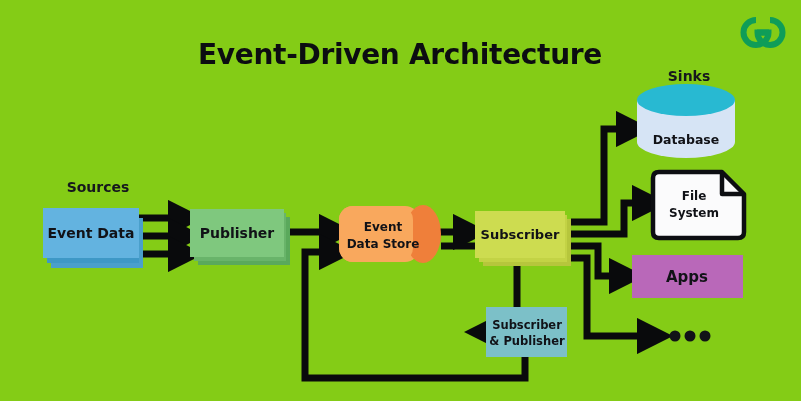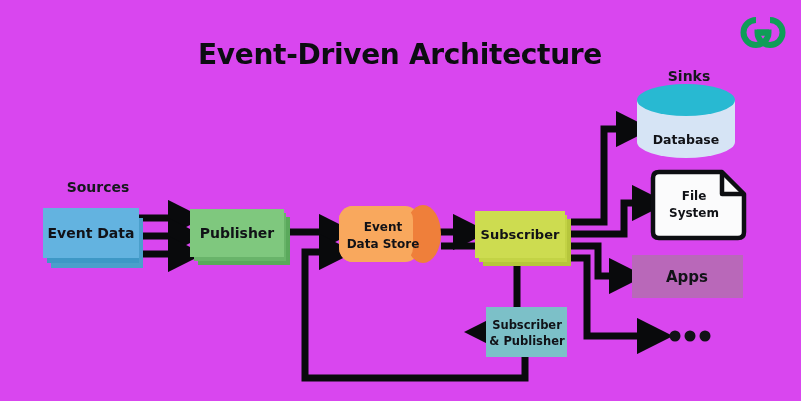--- a/index.html
+++ b/index.html
@@ -4,21 +4,21 @@
 <style>
   html, body {
     margin: 0;
     padding: 0;
     background: #f3f4f6;
   }
   #stage {
     position: relative;
     width: 801px;
     height: 401px;
-    background: #d946ef;
+    background: #84cc16;
     overflow: hidden;
     font-family: "DejaVu Sans", sans-serif;
   }
   svg.diagram {
     position: absolute;
     top: 0;
     left: 0;
     width: 801px;
     height: 401px;
     display: block;

